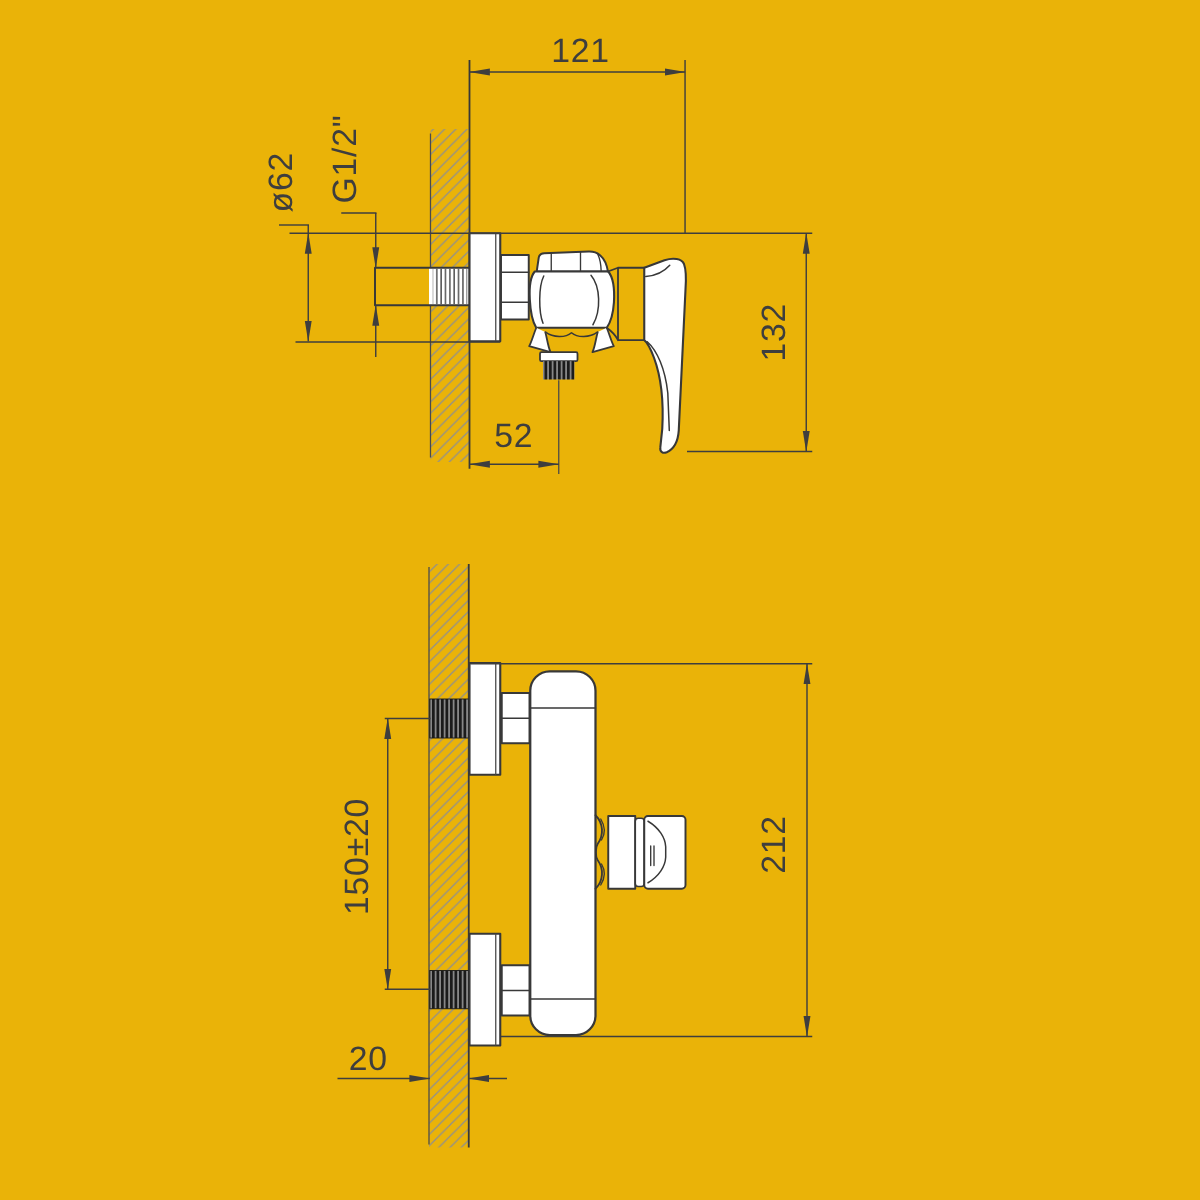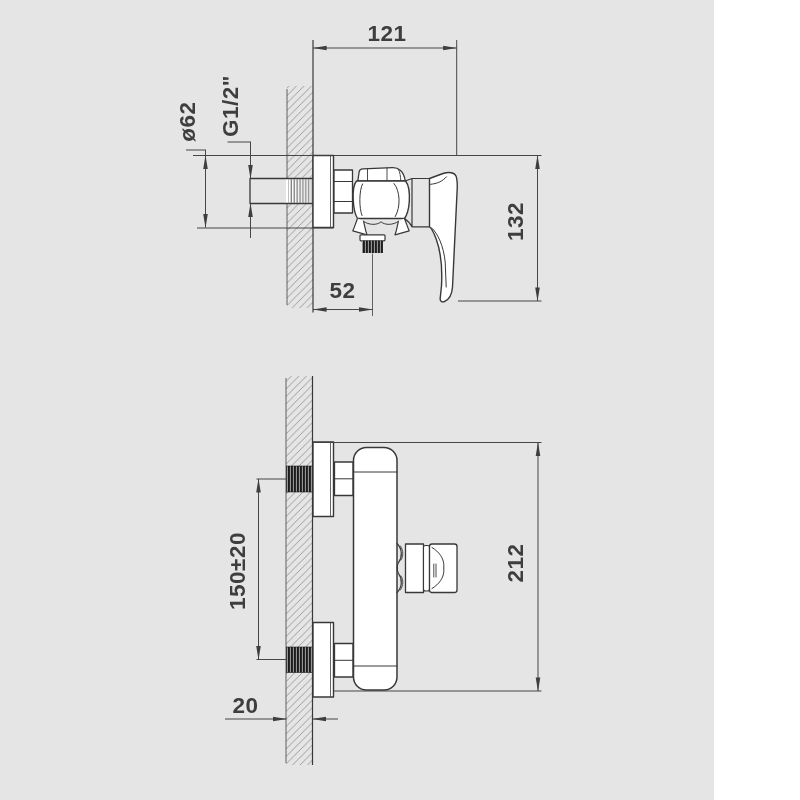--- a/index.html
+++ b/index.html
@@ -1,16 +1,16 @@
 <!DOCTYPE html>
 <html><head>
 <meta charset="utf-8">
 <style>
   html,body{margin:0;padding:0;background:#ffffff;}
-  .page{width:714px;height:800px;position:relative;background:#e5e5e5;overflow:hidden;font-weight:bold;}
+  .page{width:800px;height:800px;position:relative;background:#eab308;overflow:hidden;}
   svg{display:block;}
   .obj{stroke:#383838;fill:none;stroke-linecap:round;stroke-linejoin:round;}
   .objf{stroke:#383838;fill:#ffffff;stroke-linejoin:round;}
   .thin{stroke:#4a4a4a;stroke-width:0.85;fill:none;}
   .dim{stroke:#3e3e3e;stroke-width:0.95;fill:none;}
   .dim-label{font-family:"Liberation Sans",sans-serif;font-size:22.5px;fill:#3e3e3e;letter-spacing:0.5px;}
 </style>
 </head>
 <body>
 

